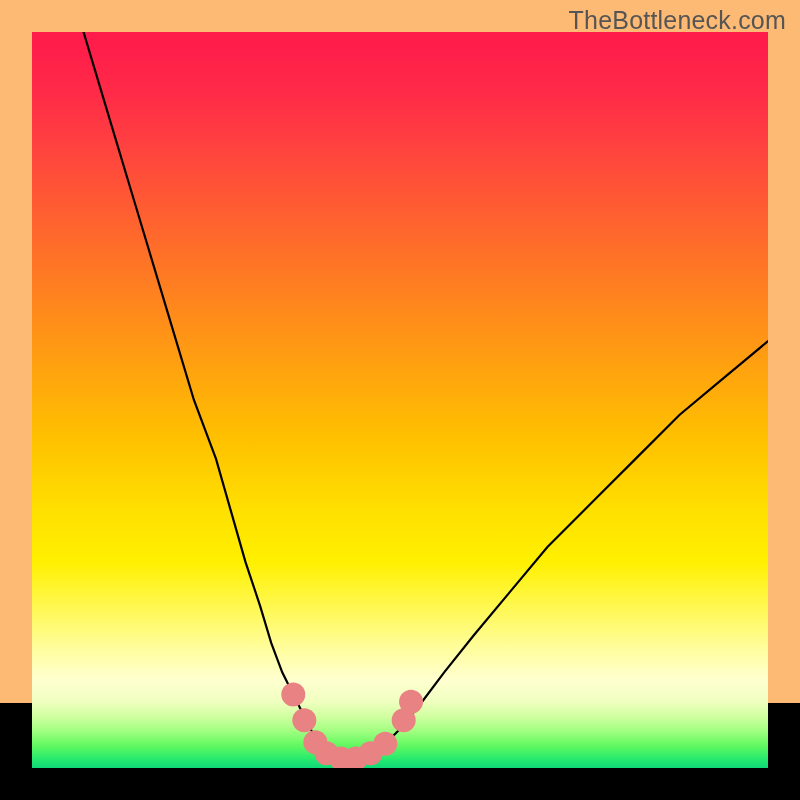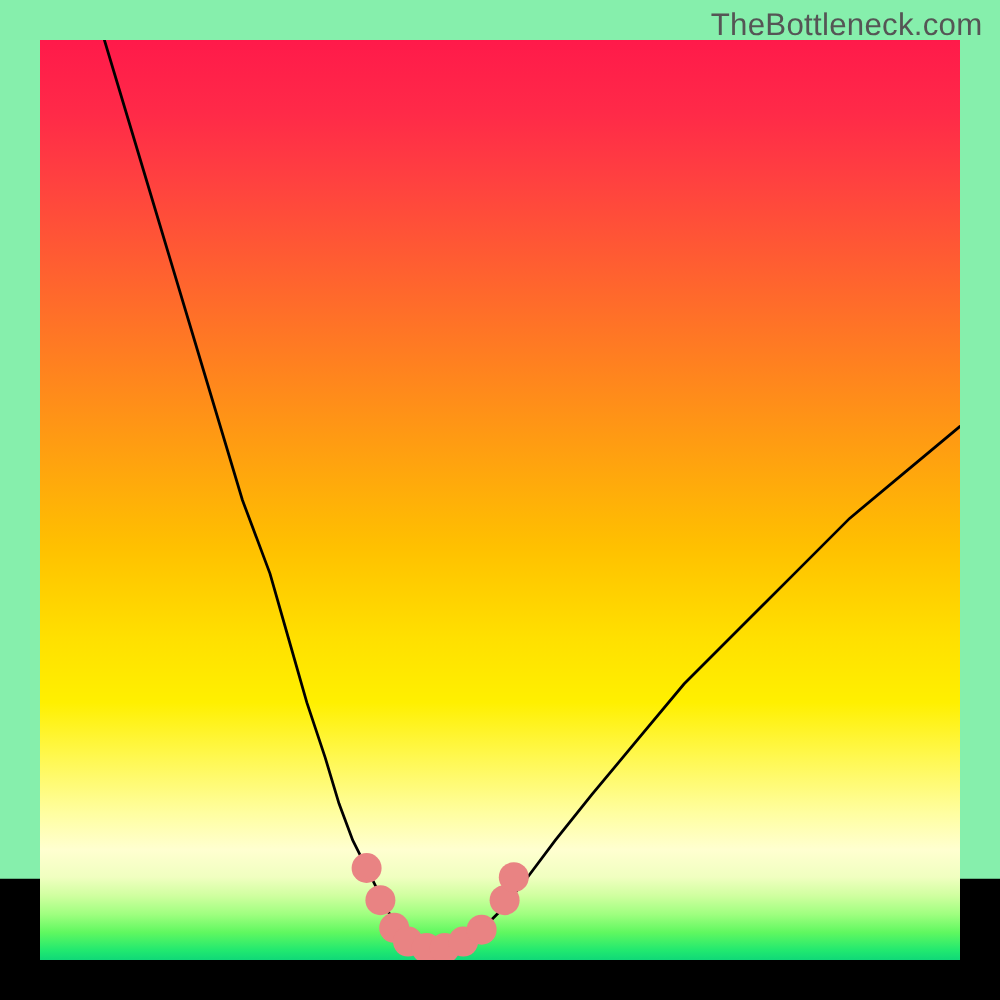--- a/index.html
+++ b/index.html
@@ -7,21 +7,21 @@
     padding: 0;
     width: 800px;
     height: 800px;
     overflow: hidden;
     background: #000;
   }
   .chart-container {
     position: relative;
     width: 800px;
     height: 703px;
-    background: #86efac;
+    background: #fdba74;
   }
   .plot-area {
     position: absolute;
     left: 32px;
     top: 32px;
     width: 736px;
     height: 736px;
     background: linear-gradient(to bottom,
       #ff1a4a 0%,
       #ff2a48 8%,

